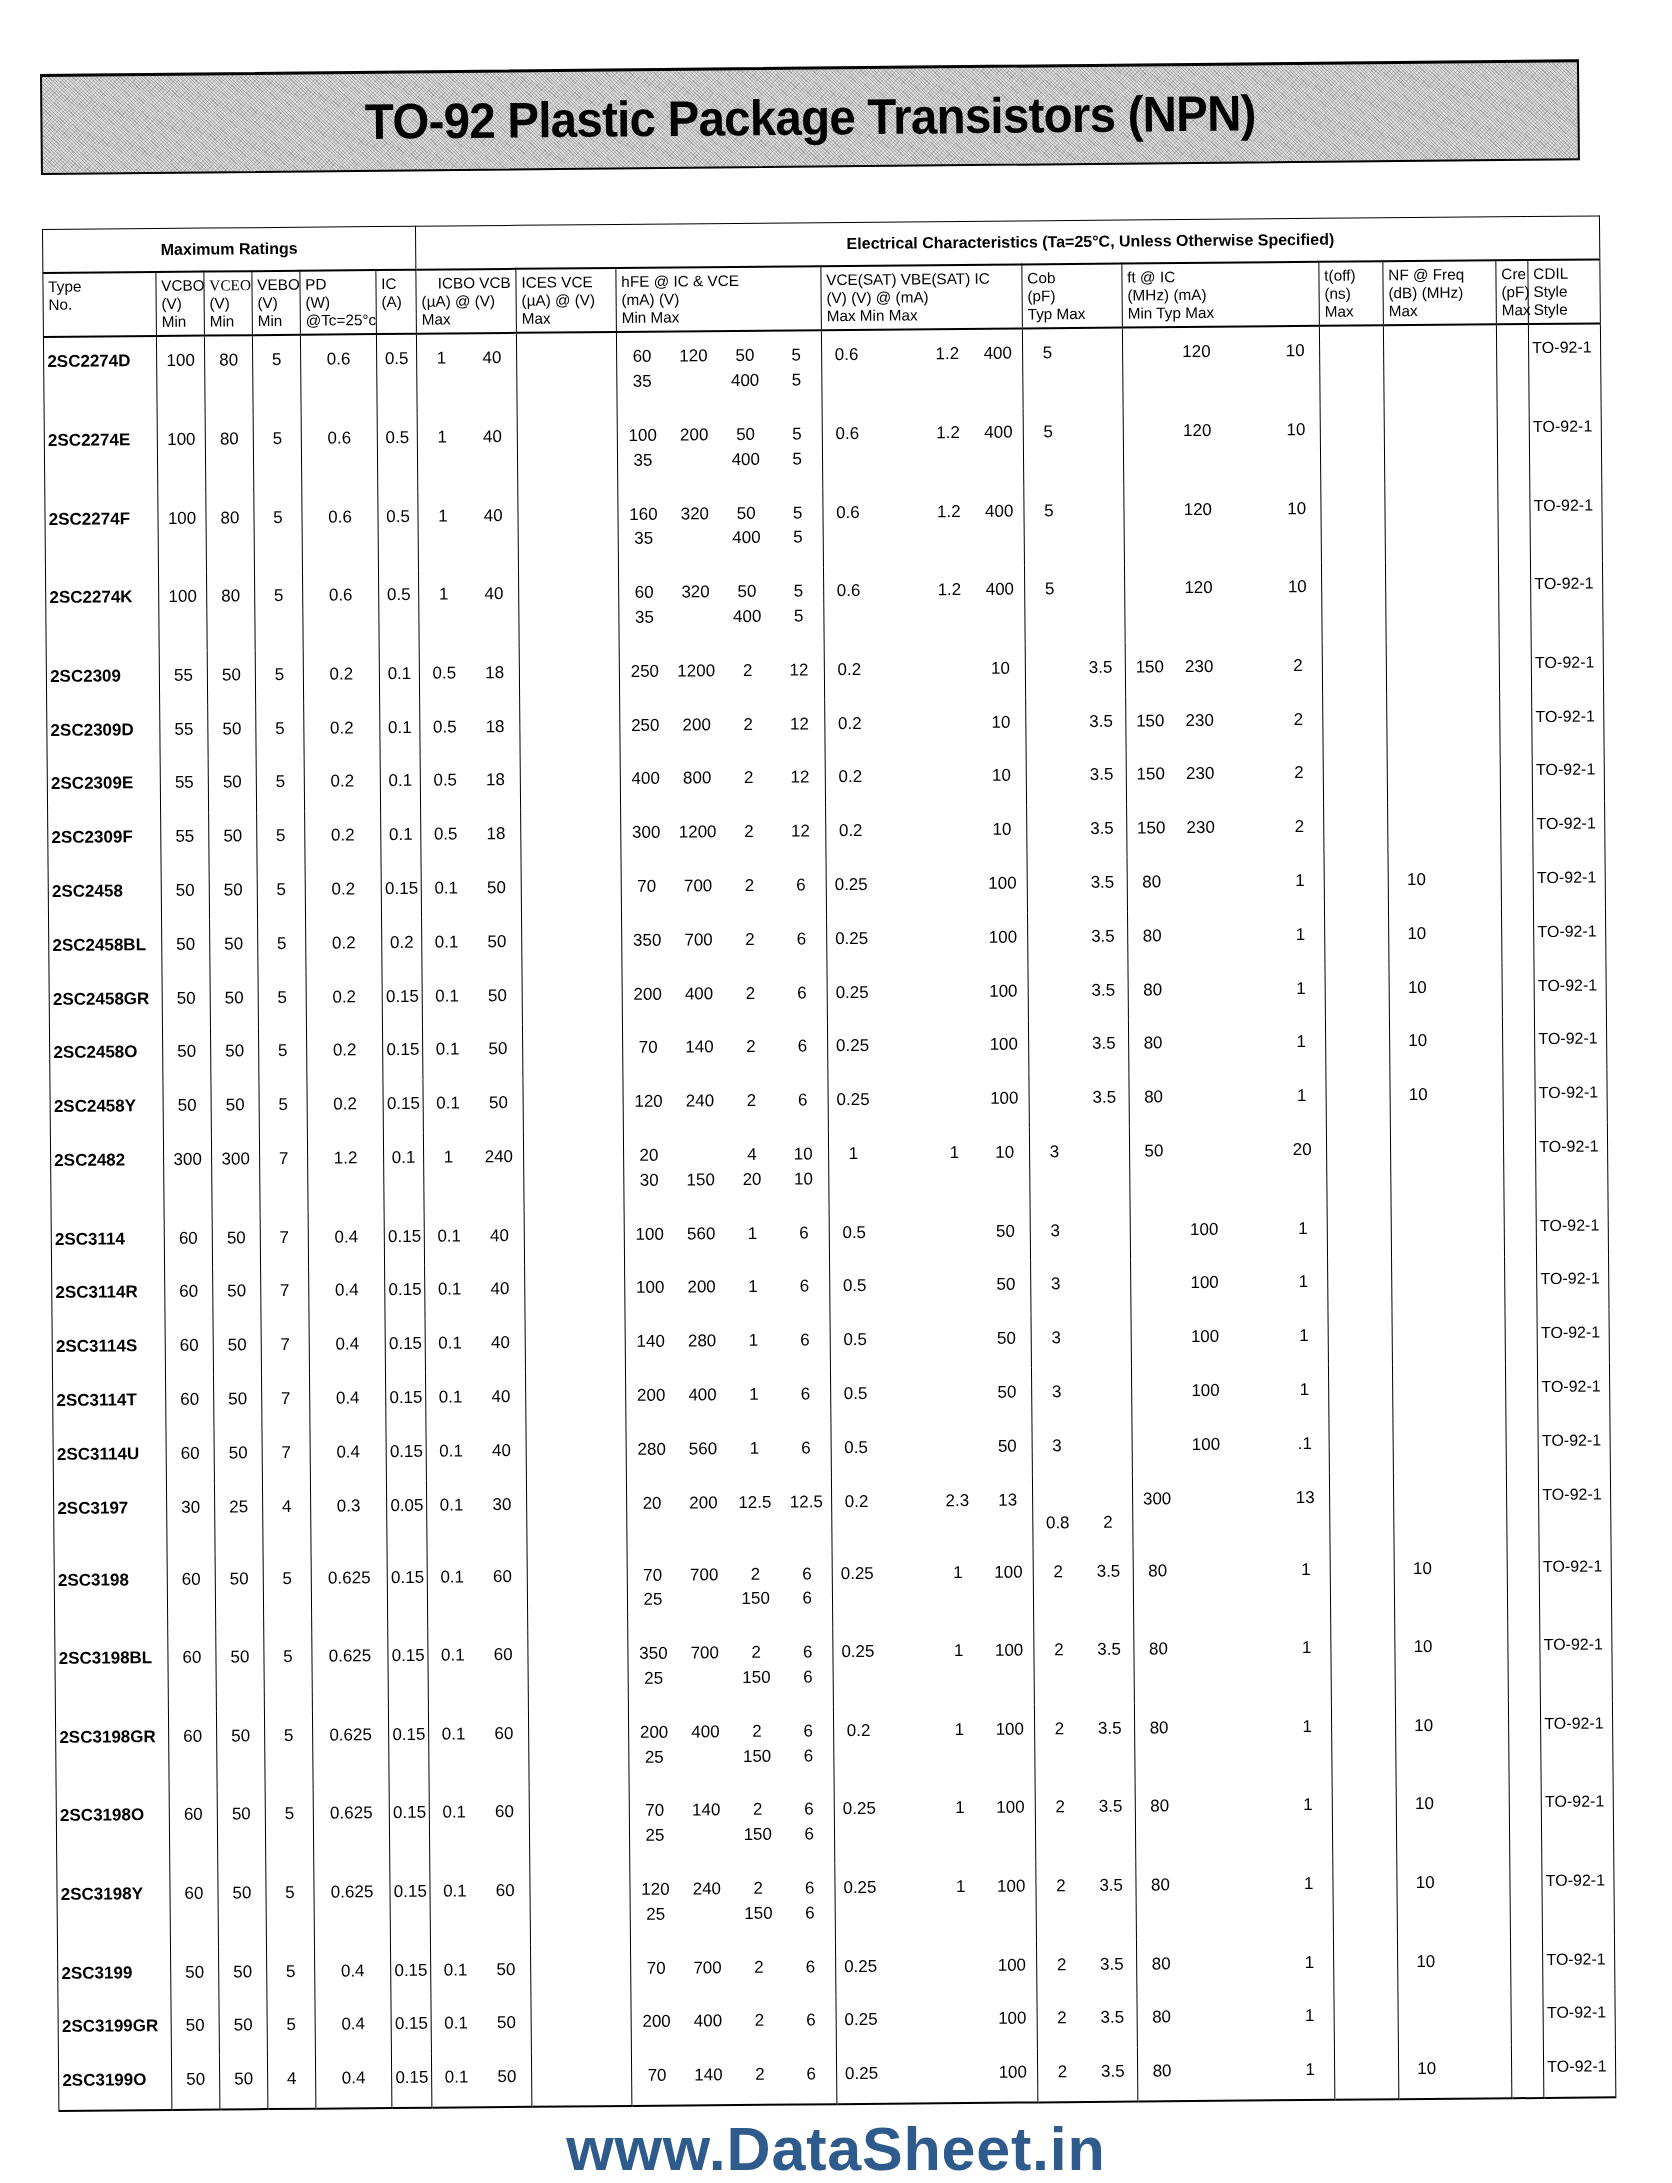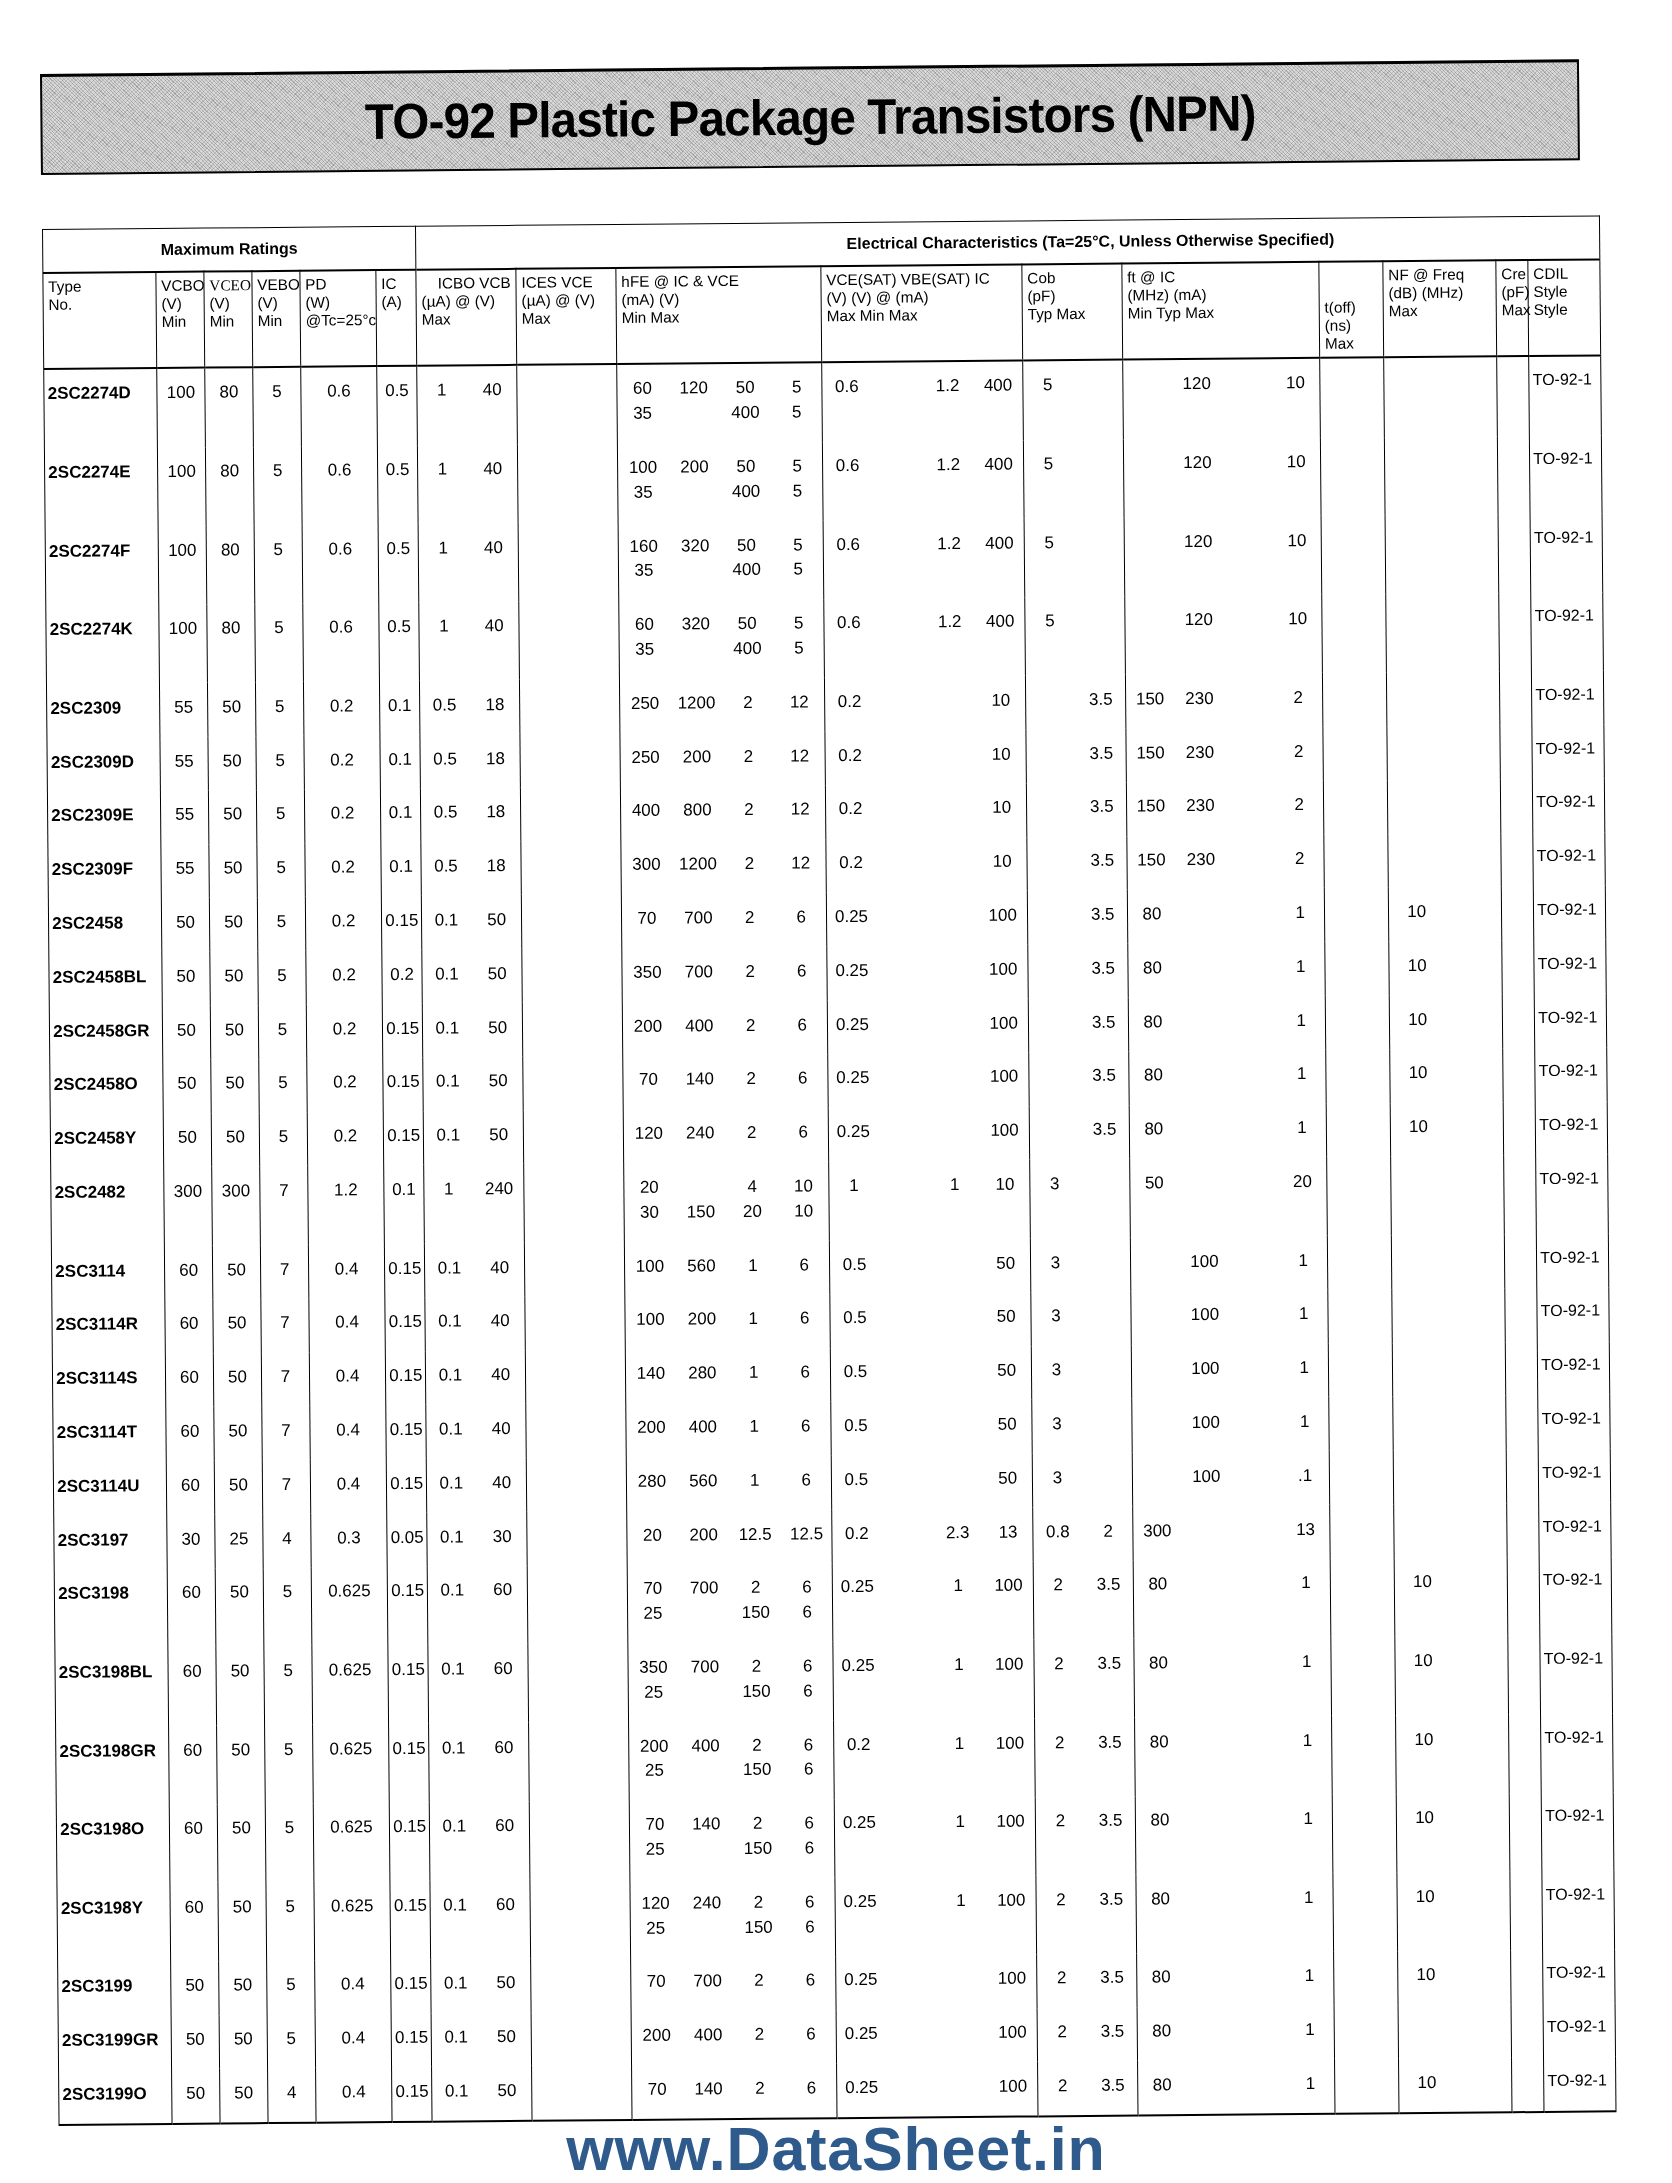--- a/index.html
+++ b/index.html
@@ -116,21 +116,21 @@
             <span style="display: block;">Cob</span>
             <span style="display: block;">(pF)</span>
             <span style="display: block;">Typ   Max</span>
           </th>
           <th>
             <span style="display: block;">ft   @   IC</span>
             <span style="display: block;">(MHz)   (mA)</span>
             <span style="display: block;">Min   Typ   Max</span>
           </th>
           <th>
-            <span style="display: block; margin-top: 32px;">t(off)</span>
+            <span style="display: block;">t(off)</span>
             <span style="display: block;">(ns)</span>
             <span style="display: block;">Max</span>
           </th>
           <th>
             <span style="display: block;">NF   @ Freq</span>
             <span style="display: block;">(dB)   (MHz)</span>
             <span style="display: block;">Max</span>
           </th>
           <th>
             <span style="display: block;">Cre</span>
@@ -1365,21 +1365,21 @@
           </td>
           <td>
             <div class="cell-grid" style="grid-template-columns: repeat(4, 1fr);">
               <span class="num">0.2</span>
               <span class="num"></span>
               <span class="num">2.3</span>
               <span class="num">13</span>
             </div>
           </td>
           <td>
-            <div class="cell-grid" style="grid-template-columns: repeat(2, 1fr);">
+            <div class="cell-grid" style="grid-template-columns: repeat(2, 1fr); margin-top: 23px;">
               <span class="num">0.8</span>
               <span class="num">2</span>
             </div>
           </td>
           <td>
             <div class="cell-grid" style="grid-template-columns: repeat(4, 1fr);">
               <span class="num">300</span>
               <span class="num"></span>
               <span class="num"></span>
               <span class="num">13</span>

